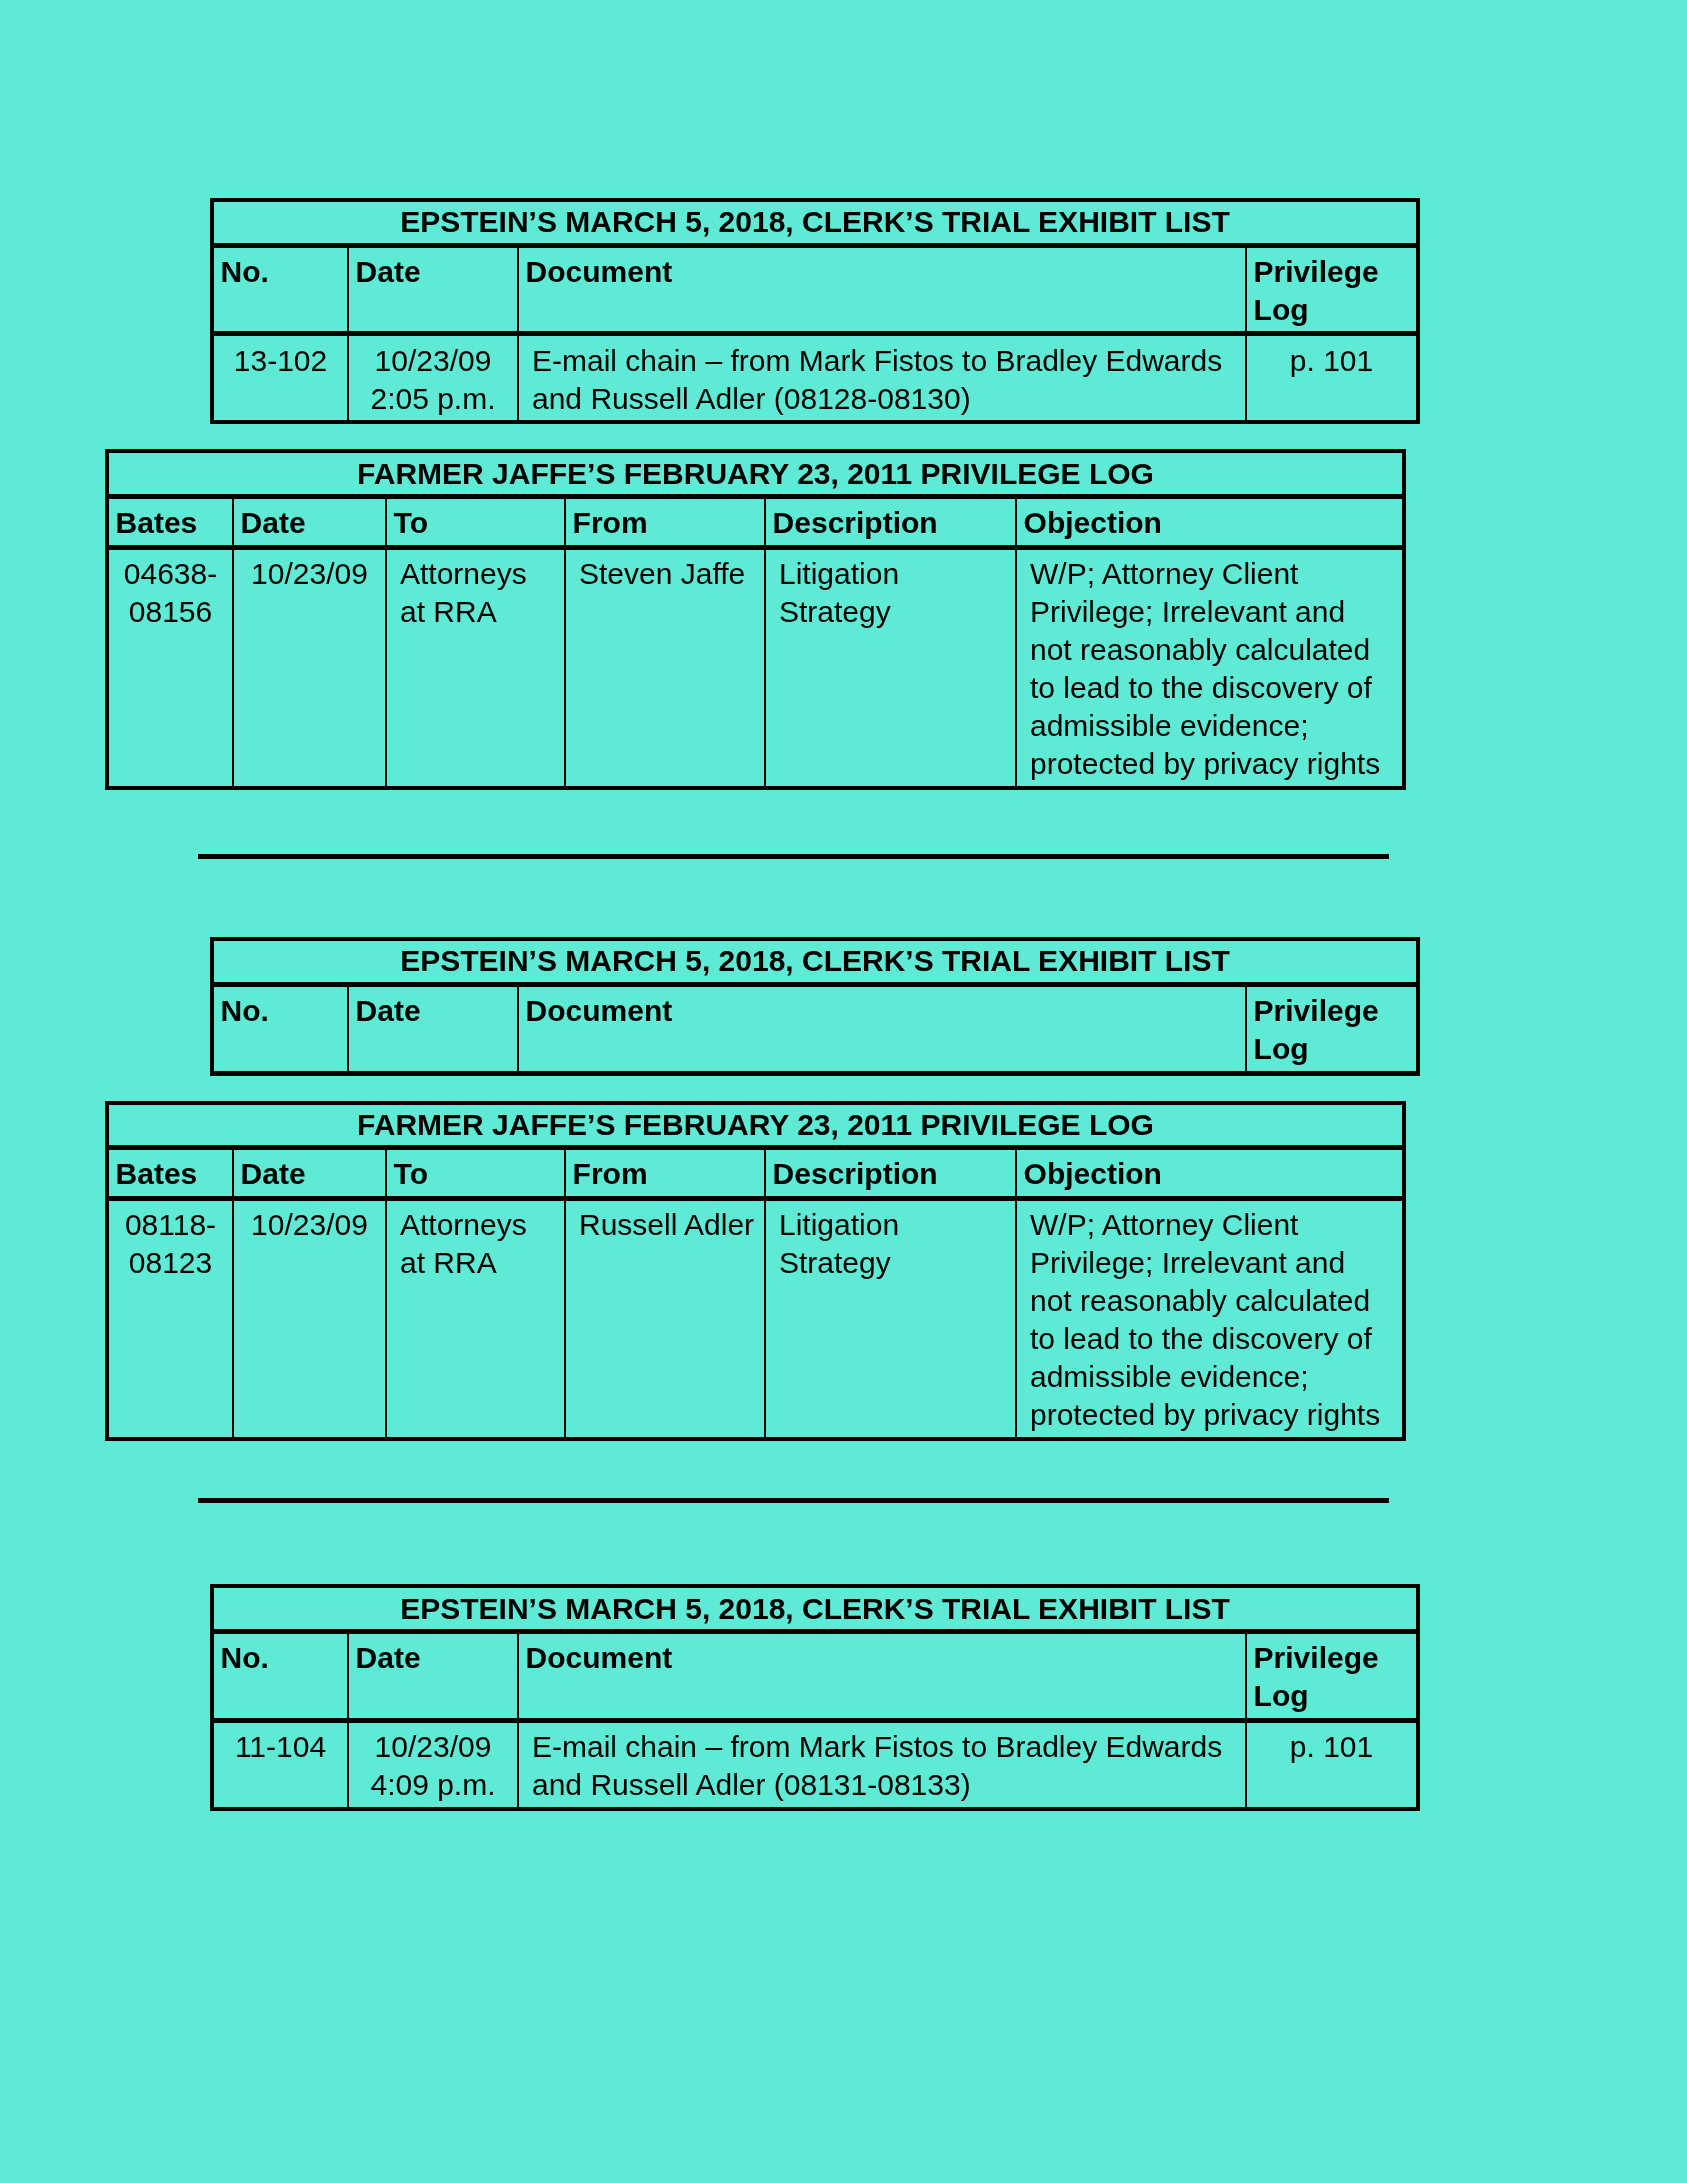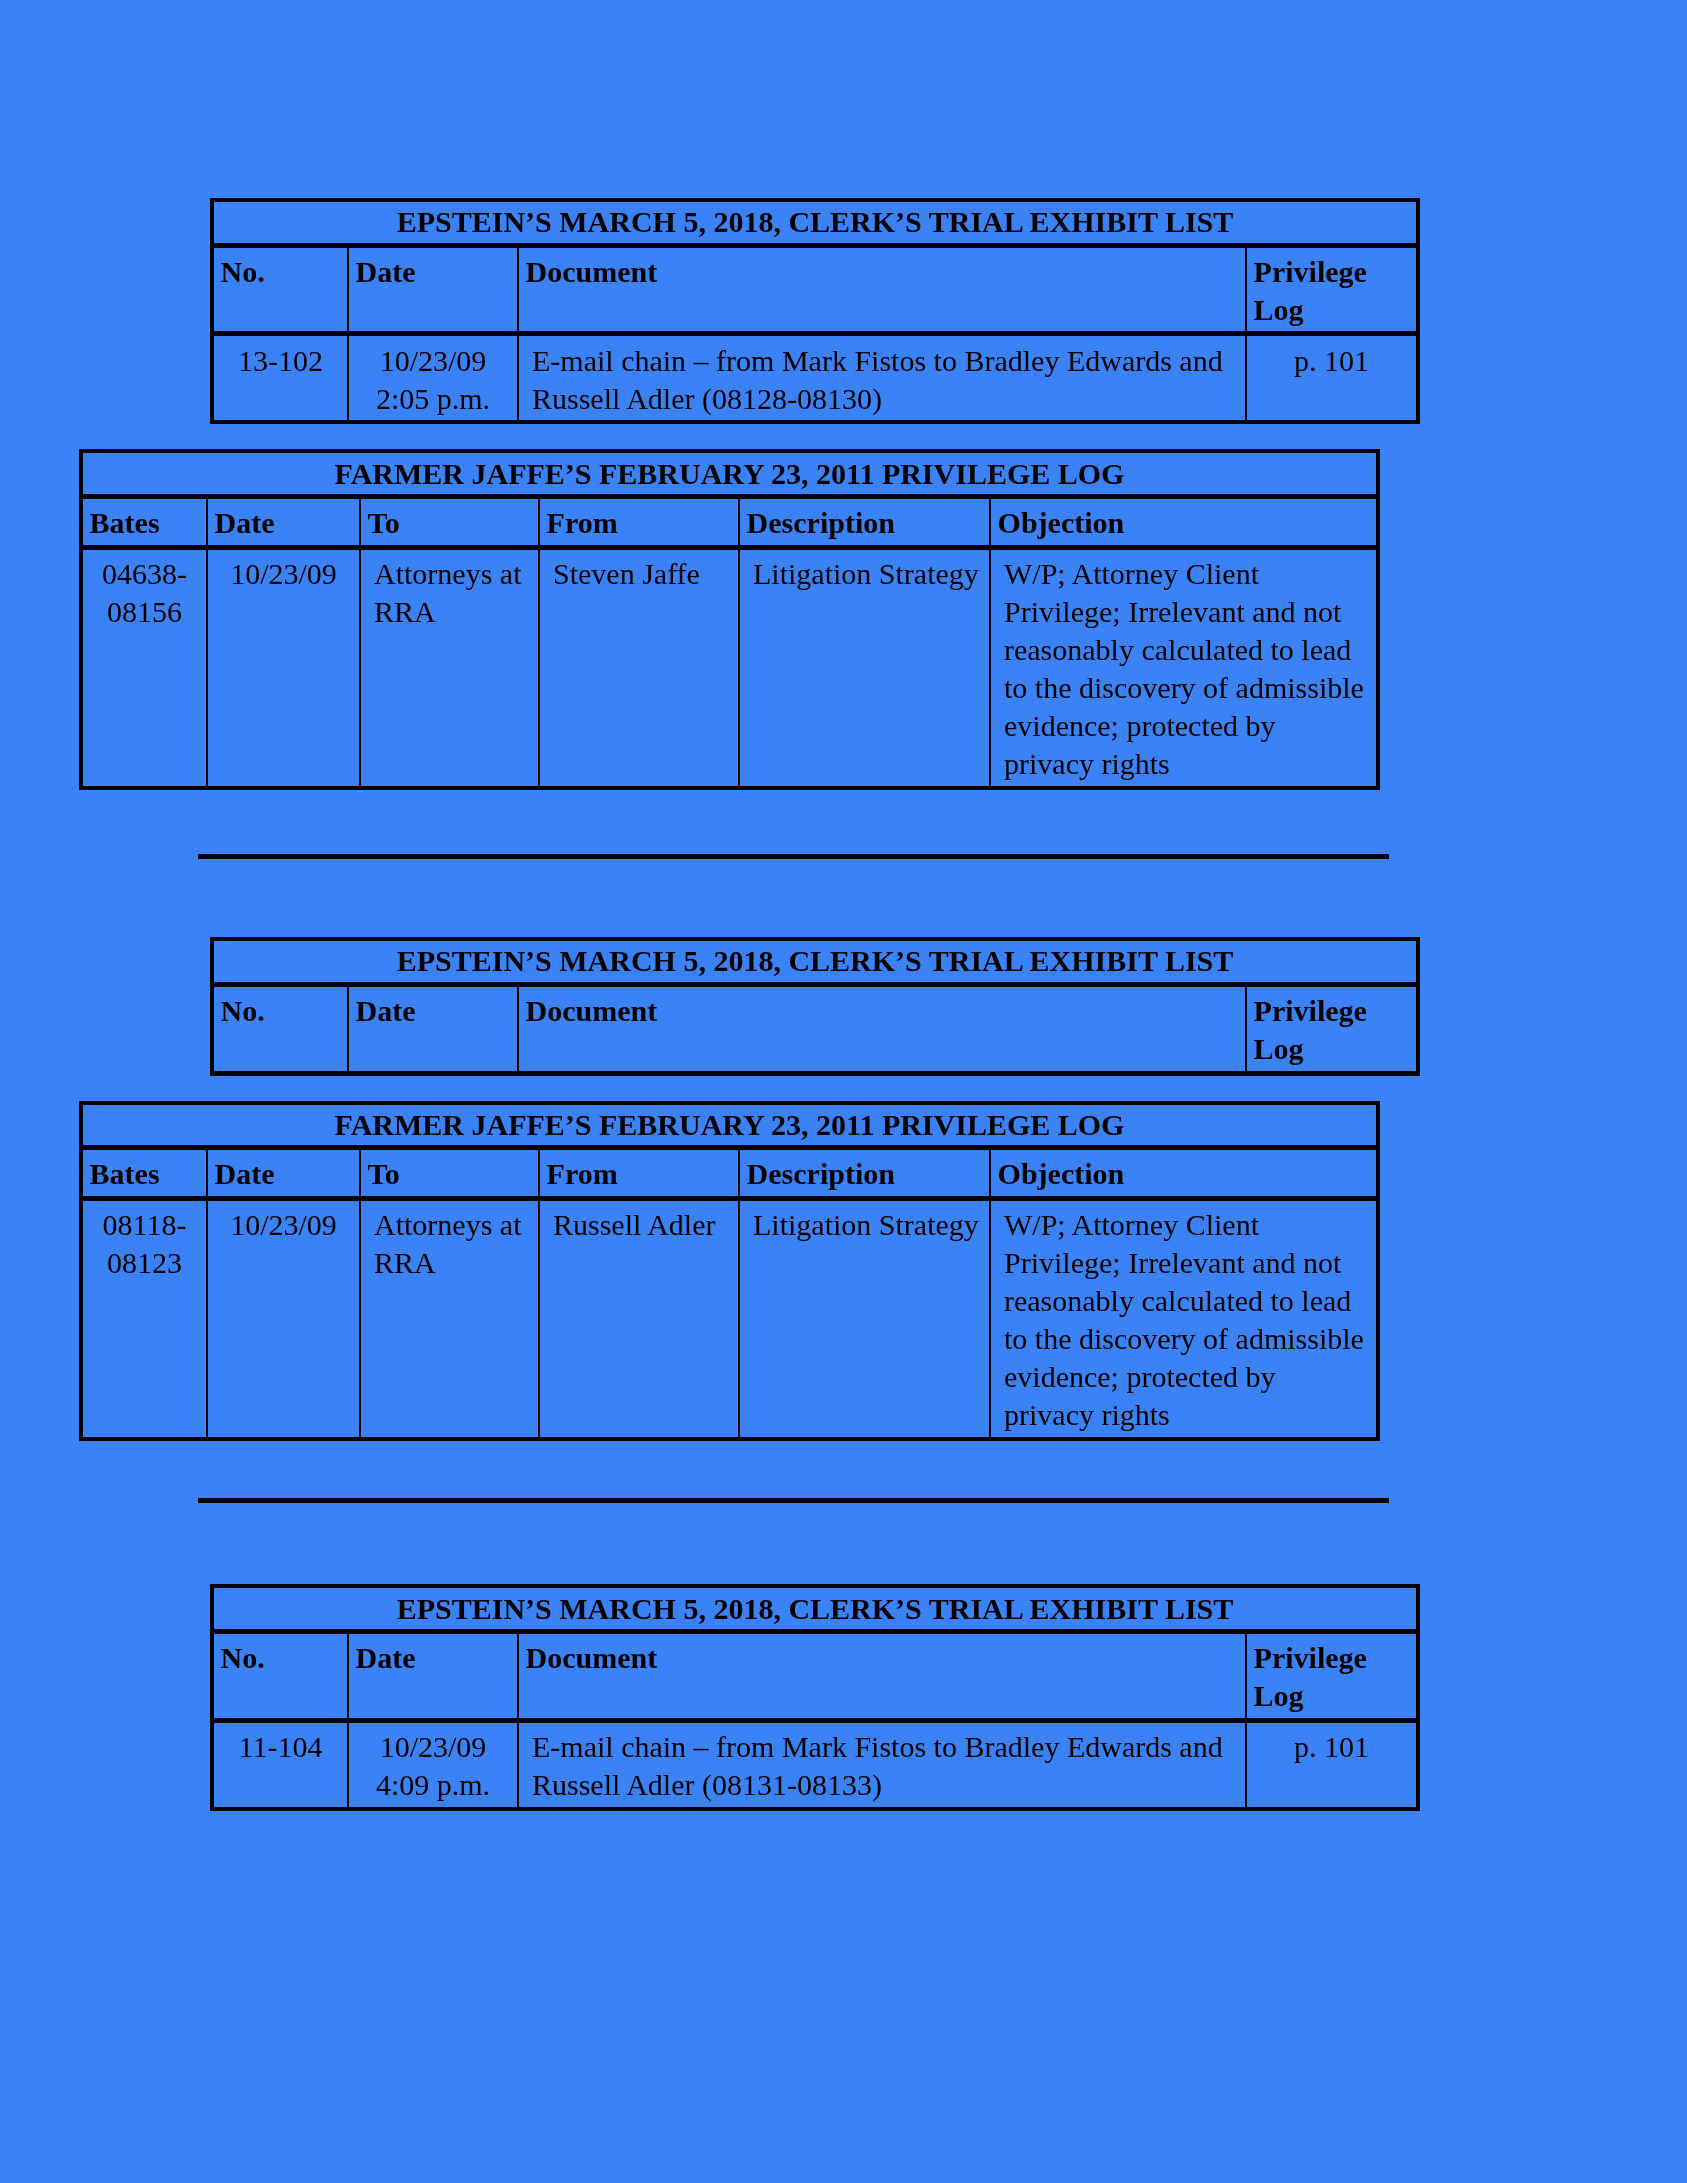--- a/index.html
+++ b/index.html
@@ -1,21 +1,21 @@
 <!DOCTYPE html>
 <html style="font-size:10.6px"><head>
 <meta charset="utf-8">
 <style>
   html, body { margin: 0; padding: 0; background: #888; }
   .page {
     position: relative;
     width: 1687px;
     height: 2183px;
-    background: #3b82f6;
-    font-family: Liberation Serif, serif;
+    background: #5eead4;
+    font-family: Liberation Sans, sans-serif;
     color: #000;
     overflow: hidden;
   }
   .content { padding-top: 198px; }
 
   table {
     border-collapse: collapse;
     table-layout: fixed;
     border: 4px solid #000;
     font-size: 30px;
@@ -24,21 +24,21 @@
   td { border: 2.6px solid #000; vertical-align: top; padding: 2.6px 6.6px; }
 
   
   .tbl-exhibit { width: 1205px; margin-left: 210px; }
   .tbl-exhibit col.c-no   { width: 136px; }
   .tbl-exhibit col.c-date { width: 170px; }
   .tbl-exhibit col.c-doc  { width: 728px; }
   .tbl-exhibit col.c-priv { width: 172px; }
 
   
-  .tbl-priv { width: 1298px; margin-left: 79px; }
+  .tbl-priv { width: 1298px; margin-left: 105px; }
   .tbl-priv col.c-bates { width: 126px; }
   .tbl-priv col.c-date  { width: 153px; }
   .tbl-priv col.c-to    { width: 179px; }
   .tbl-priv col.c-from  { width: 200px; }
   .tbl-priv col.c-desc  { width: 251px; }
   .tbl-priv col.c-obj   { width: 388px; }
 
   .row-title td {
     border-bottom: 5.3px solid #000;
     font-weight: bold;

